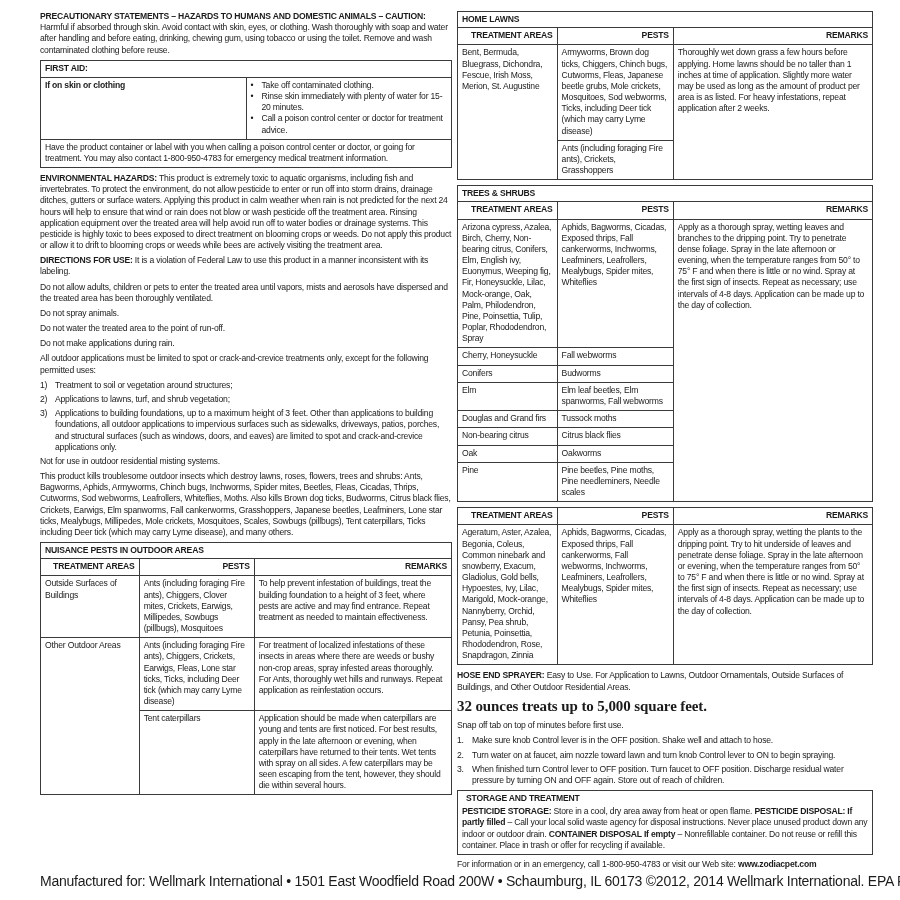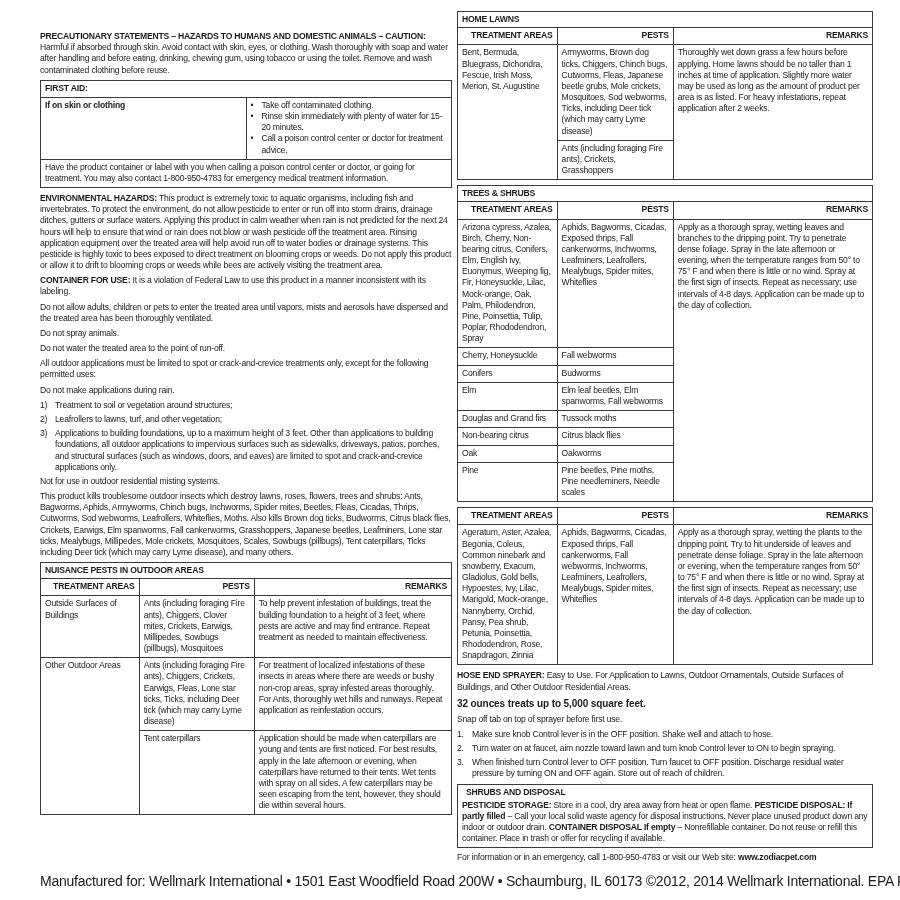--- a/index.html
+++ b/index.html
@@ -14,40 +14,40 @@
     position: relative;
     overflow: hidden;
   }
   .sheet {
     position: absolute;
     left: 40px; top: 11px;
     width: 833px;
     display: flex;
     gap: 5px;
   }
-  .col-left  { width: 412px; flex: 0 0 412px; margin-top: 20px; }
+  .col-left  { width: 412px; flex: 0 0 412px; }
   .col-right { width: 416px; flex: 0 0 416px; }
   p { margin: 0 0 4px 0; }
   .b { font-weight: bold; }
   .section { margin-bottom: 4px; }
   
   table { border-collapse: collapse; width: 100%; table-layout: fixed; margin-bottom: 5px; }
   td, th { border: 1px solid #3a3a3a; vertical-align: top; text-align: left; padding: 2px 4px 3px 4px; font-weight: normal; }
   th { font-weight: bold; text-align: right; }
   .tbl-title { text-align: left; font-weight: bold; padding: 2px 4px; }
   
   .firstaid-label { width: 56px; font-weight: bold; }
   .bullet-row { display: flex; gap: 5px; }
   .bullet-glyph { flex: 0 0 6px; }
   
   .numitem { display: flex; margin: 0 0 3px 0; }
   .numitem .marker { flex: 0 0 15px; }
   .numitem .txt { flex: 1; }
   
-  .big-bold { font-weight: bold; font-size: 10px; letter-spacing: -0.1px; }
+  .big-bold { font-weight: bold; font-size: 15px; letter-spacing: -0.1px; font-family: Liberation Serif, serif; }
   
   .boxed { border: 1px solid #3a3a3a; padding: 0 4px 3px 4px; margin-bottom: 4px; }
   .boxed .tbl-title { padding-top: 2px; }
   
   .footer {
     position: absolute;
     left: 40px; top: 872px;
     width: 833px;
     font-size: 14px;
     letter-spacing: -0.25px;
@@ -86,35 +86,35 @@
         </td>
       </tr>
       <tr>
         <td colspan="2">Have the product container or label with you when calling a poison control center or doctor, or going for treatment. You may also contact 1-800-950-4783 for emergency medical treatment information.</td>
       </tr>
     </tbody>
       </table>
 
     <p class="section"><span class="b">ENVIRONMENTAL HAZARDS:</span><span> This product is extremely toxic to aquatic organisms, including fish and invertebrates. To protect the environment, do not allow pesticide to enter or run off into storm drains, drainage ditches, gutters or surface waters. Applying this product in calm weather when rain is not predicted for the next 24 hours will help to ensure that wind or rain does not blow or wash pesticide off the treatment area. Rinsing application equipment over the treated area will help avoid run off to water bodies or drainage systems. This pesticide is highly toxic to bees exposed to direct treatment on blooming crops or weeds. Do not apply this product or allow it to drift to blooming crops or weeds while bees are actively visiting the treatment area.</span></p>
 
-    <p class="section"><span class="b">CONTAINER FOR USE:</span><span> It is a violation of Federal Law to use this product in a manner inconsistent with its labeling.</span></p>
+    <p class="section"><span class="b">DIRECTIONS FOR USE:</span><span> It is a violation of Federal Law to use this product in a manner inconsistent with its labeling.</span></p>
 
     <div class="section">
       <p>Do not allow adults, children or pets to enter the treated area until vapors, mists and aerosols have dispersed and the treated area has been thoroughly ventilated.</p>
       <p>Do not spray animals.</p>
       <p>Do not water the treated area to the point of run-off.</p>
+      <p>Do not make applications during rain.</p>
       <p>All outdoor applications must be limited to spot or crack-and-crevice treatments only, except for the following permitted uses:</p>
-      <p>Do not make applications during rain.</p>
       <div class="numitem">
           <span class="marker">1)</span>
           <span class="txt">Treatment to soil or vegetation around structures;</span>
         </div>
       <div class="numitem">
           <span class="marker">2)</span>
-          <span class="txt">Leafrollers to lawns, turf, and other vegetation;</span>
+          <span class="txt">Applications to lawns, turf, and shrub vegetation;</span>
         </div>
       <div class="numitem">
           <span class="marker">3)</span>
           <span class="txt">Applications to building foundations, up to a maximum height of 3 feet. Other than applications to building foundations, all outdoor applications to impervious surfaces such as sidewalks, driveways, patios, porches, and structural surfaces (such as windows, doors, and eaves) are limited to spot and crack-and-crevice applications only.</span>
         </div>
       <p>Not for use in outdoor residential misting systems.</p>
       <p>This product kills troublesome outdoor insects which destroy lawns, roses, flowers, trees and shrubs: Ants, Bagworms, Aphids, Armyworms, Chinch bugs, Inchworms, Spider mites, Beetles, Fleas, Cicadas, Thrips, Cutworms, Sod webworms, Leafrollers, Whiteflies, Moths. Also kills Brown dog ticks, Budworms, Citrus black flies, Crickets, Earwigs, Elm spanworms, Fall cankerworms, Grasshoppers, Japanese beetles, Leafminers, Lone star ticks, Mealybugs, Millipedes, Mole crickets, Mosquitoes, Scales, Sowbugs (pillbugs), Tent caterpillars, Ticks including Deer tick (which may carry Lyme disease), and many others.</p>
     </div>
 
     <table>
@@ -246,37 +246,37 @@
         <td>Ageratum, Aster, Azalea, Begonia, Coleus, Common ninebark and snowberry, Exacum, Gladiolus, Gold bells, Hypoestes, Ivy, Lilac, Marigold, Mock-orange, Nannyberry, Orchid, Pansy, Pea shrub, Petunia, Poinsettia, Rhododendron, Rose, Snapdragon, Zinnia</td>
         <td>Aphids, Bagworms, Cicadas, Exposed thrips, Fall cankerworms, Fall webworms, Inchworms, Leafminers, Leafrollers, Mealybugs, Spider mites, Whiteflies</td>
         <td>Apply as a thorough spray, wetting the plants to the dripping point. Try to hit underside of leaves and penetrate dense foliage. Spray in the late afternoon or evening, when the temperature ranges from 50° to 75° F and when there is little or no wind. Spray at the first sign of insects. Repeat as necessary; use intervals of 4-8 days. Application can be made up to the day of collection.</td>
       </tr>
     </tbody>
       </table>
 
     <div class="section">
       <p><span class="b">HOSE END SPRAYER:</span><span> Easy to Use. For Application to Lawns, Outdoor Ornamentals, Outside Surfaces of Buildings, and Other Outdoor Residential Areas.</span></p>
       <p class="big-bold">32 ounces treats up to 5,000 square feet.</p>
-      <p>Snap off tab on top of sprayer before first use.</p>
+      <p>Snap off tab on top of minutes before first use.</p>
       <div class="numitem">
           <span class="marker">1.</span>
           <span class="txt">Make sure knob Control lever is in the OFF position. Shake well and attach to hose.</span>
         </div>
       <div class="numitem">
           <span class="marker">2.</span>
           <span class="txt">Turn water on at faucet, aim nozzle toward lawn and turn knob Control lever to ON to begin spraying.</span>
         </div>
       <div class="numitem">
           <span class="marker">3.</span>
           <span class="txt">When finished turn Control lever to OFF position. Turn faucet to OFF position. Discharge residual water pressure by turning ON and OFF again. Store out of reach of children.</span>
         </div>
     </div>
 
     <div class="boxed">
-      <div class="tbl-title">SHRUBS AND DISPOSAL</div>
+      <div class="tbl-title">STORAGE AND TREATMENT</div>
       <p style="margin:0"><span class="b">PESTICIDE STORAGE:</span><span> Store in a cool, dry area away from heat or open flame. </span><span class="b">PESTICIDE DISPOSAL: If partly filled</span><span> – Call your local solid waste agency for disposal instructions. Never place unused product down any indoor or outdoor drain. </span><span class="b">CONTAINER DISPOSAL If empty</span><span> – Nonrefillable container. Do not reuse or refill this container. Place in trash or offer for recycling if available.</span></p>
     </div>
 
     <p><span>For information or in an emergency, call 1-800-950-4783 or visit our Web site: </span><span class="b">www.zodiacpet.com</span></p>
 
   </div>
 </div>
 
 <div class="footer">Manufactured for: Wellmark International  •  1501 East Woodfield Road 200W  •  Schaumburg, IL 60173    ©2012, 2014 Wellmark International.    EPA Reg. No. 28293-271-2724  •  EPA Est. No. 59144-GA-1    Item: 100512274  •  RM: 99.0001134.01</div>
 

